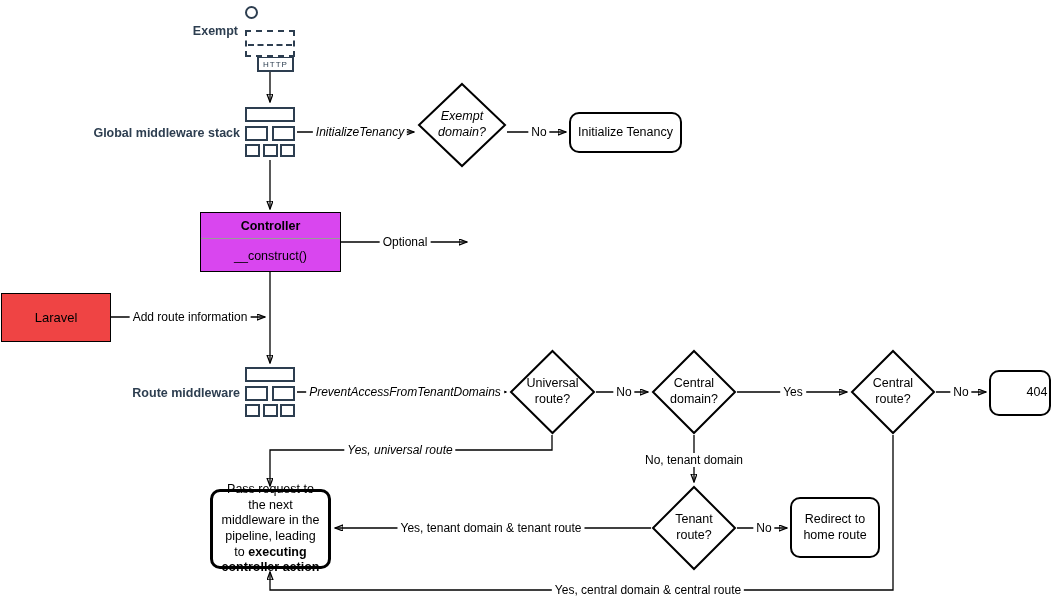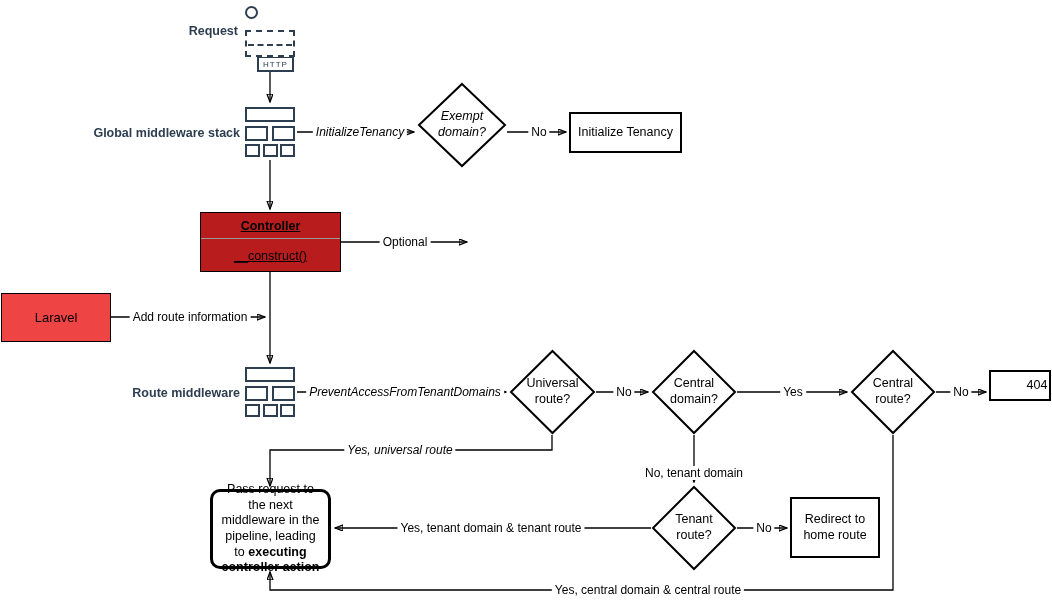--- a/index.html
+++ b/index.html
@@ -31,31 +31,31 @@
   .http-icon .badge{position:absolute;left:12px;top:6px;width:37px;height:16px;border:2px solid #2d3e50;box-sizing:border-box;background:#fff;display:flex;align-items:center;justify-content:center;font-size:8px;letter-spacing:1px;color:#2d3e50;margin-top:44px;}
   .http-icon .dashedbox{position:absolute;left:0;top:24px;width:50px;height:27px;border:2px dashed #2d3e50;box-sizing:border-box;background:#fff;}
   .http-icon .dashedline{position:absolute;left:1px;right:1px;top:50%;border-top:2px dashed #2d3e50;}
 
   
   .rbox{
     position:absolute;border:2px solid #000;border-radius:10px;background:#fff;
     display:flex;align-items:center;justify-content:center;text-align:center;
     font-size:12.5px;line-height:1.25;box-sizing:border-box;padding:4px 6px;
   }
-  .rbox.thick{border-width:2.5px;border-radius:0;text-align:center;}
+  .rbox.thick{border-width:2.5px;border-radius:10px;text-align:center;}
   .rbox.pass{border-width:3px;font-size:12.5px;}
 
   
   .pbox{
     position:absolute;border:1px solid #000;background:#ef4444;box-sizing:border-box;
     display:flex;align-items:center;justify-content:center;text-align:center;font-size:13px;
   }
 
   
-  .uml{position:absolute;border:1px solid #000;background:#b91c1c;box-sizing:border-box;font-size:12.5px;text-decoration:underline;}
+  .uml{position:absolute;border:1px solid #000;background:#d946ef;box-sizing:border-box;font-size:12.5px;}
   .uml .hd{height:25px;display:flex;align-items:center;justify-content:center;font-weight:bold;border-bottom:1px solid #9a9a9a;}
   .uml .bd{height:34px;display:flex;align-items:center;justify-content:center;}
 
   
   .diamond{position:absolute;}
   .diamond svg{position:absolute;left:0;top:0;}
   .diamond .dlabel{
     position:absolute;left:8%;top:8%;width:84%;height:84%;
     display:flex;align-items:center;justify-content:center;text-align:center;
     font-size:12.5px;line-height:1.25;
@@ -90,21 +90,21 @@
     <path d="M596,392 H648" marker-end="url(#arr)"></path>
     <path d="M737,392 H847" marker-end="url(#arr)"></path>
     <path d="M936,392 H986" marker-end="url(#arr)"></path>
     <path d="M552,435 V450 H270 V486" marker-end="url(#arr)"></path>
     <path d="M694,435 V482" marker-end="url(#arr)"></path>
     <path d="M651,528 H335" marker-end="url(#arr)"></path>
     <path d="M737,528 H787" marker-end="url(#arr)"></path>
     <path d="M893,435 V590 H270 V572" marker-end="url(#arr)"></path>
   </svg>
 
-  <div class="sidelabel" style="left:90px;top:24px;width:148px;">Request</div>
+  <div class="sidelabel" style="left:90px;top:24px;width:148px;">Exempt</div>
   <div class="http-icon">
     <div class="circle"></div>
     <div class="badge">HTTP</div>
     <div class="dashedbox">
         <div class="dashedline"></div>
       </div>
   </div>
 
   <div class="sidelabel" style="left:20px;top:126px;width:220px;">Global middleware stack</div>
   <div class="mw-icon" style="left:245px;top:107px;">
@@ -171,21 +171,21 @@
       </svg>
     <div class="dlabel">Central domain?</div>
   </div>
   <div class="diamond" style="left:850px;top:349px;width:86px;height:86px;">
     <svg width="86" height="86">
         <polygon points="43,2 84,43 43,84 2,43" fill="#fff" stroke="#000" stroke-width="2"></polygon>
       </svg>
     <div class="dlabel">Central route?</div>
   </div>
 
-  <div class="rbox thick" style="left:989px;top:370px;width:62px;height:31px;padding-left:40px;">
+  <div class="rbox thick" style="left:989px;top:370px;width:62px;height:46px;padding-left:40px;">
     <span>404</span>
   </div>
 
   <div class="diamond" style="left:651px;top:485px;width:86px;height:86px;">
     <svg width="86" height="86">
         <polygon points="43,2 84,43 43,84 2,43" fill="#fff" stroke="#000" stroke-width="2"></polygon>
       </svg>
     <div class="dlabel">Tenant route?</div>
   </div>
 
@@ -199,18 +199,18 @@
 
   <div class="elabel it" style="left:360px;top:132px;">InitializeTenancy</div>
   <div class="elabel" style="left:539px;top:132px;">No</div>
   <div class="elabel" style="left:405px;top:242px;">Optional</div>
   <div class="elabel" style="left:190px;top:317px;">Add route information</div>
   <div class="elabel it" style="left:405px;top:392px;">PreventAccessFromTenantDomains</div>
   <div class="elabel" style="left:624px;top:392px;">No</div>
   <div class="elabel" style="left:793px;top:392px;">Yes</div>
   <div class="elabel" style="left:961px;top:392px;">No</div>
   <div class="elabel" style="left:400px;top:450px;font-style:italic;">Yes, universal route</div>
-  <div class="elabel" style="left:694px;top:460px;margin-top:13px;">No, tenant domain</div>
+  <div class="elabel" style="left:694px;top:460px;">No, tenant domain</div>
   <div class="elabel" style="left:491px;top:528px;">Yes, tenant domain &amp; tenant route</div>
   <div class="elabel" style="left:764px;top:528px;">No</div>
   <div class="elabel" style="left:648px;top:590px;">Yes, central domain &amp; central route</div>
 
 </div>
 
 </body></html>

